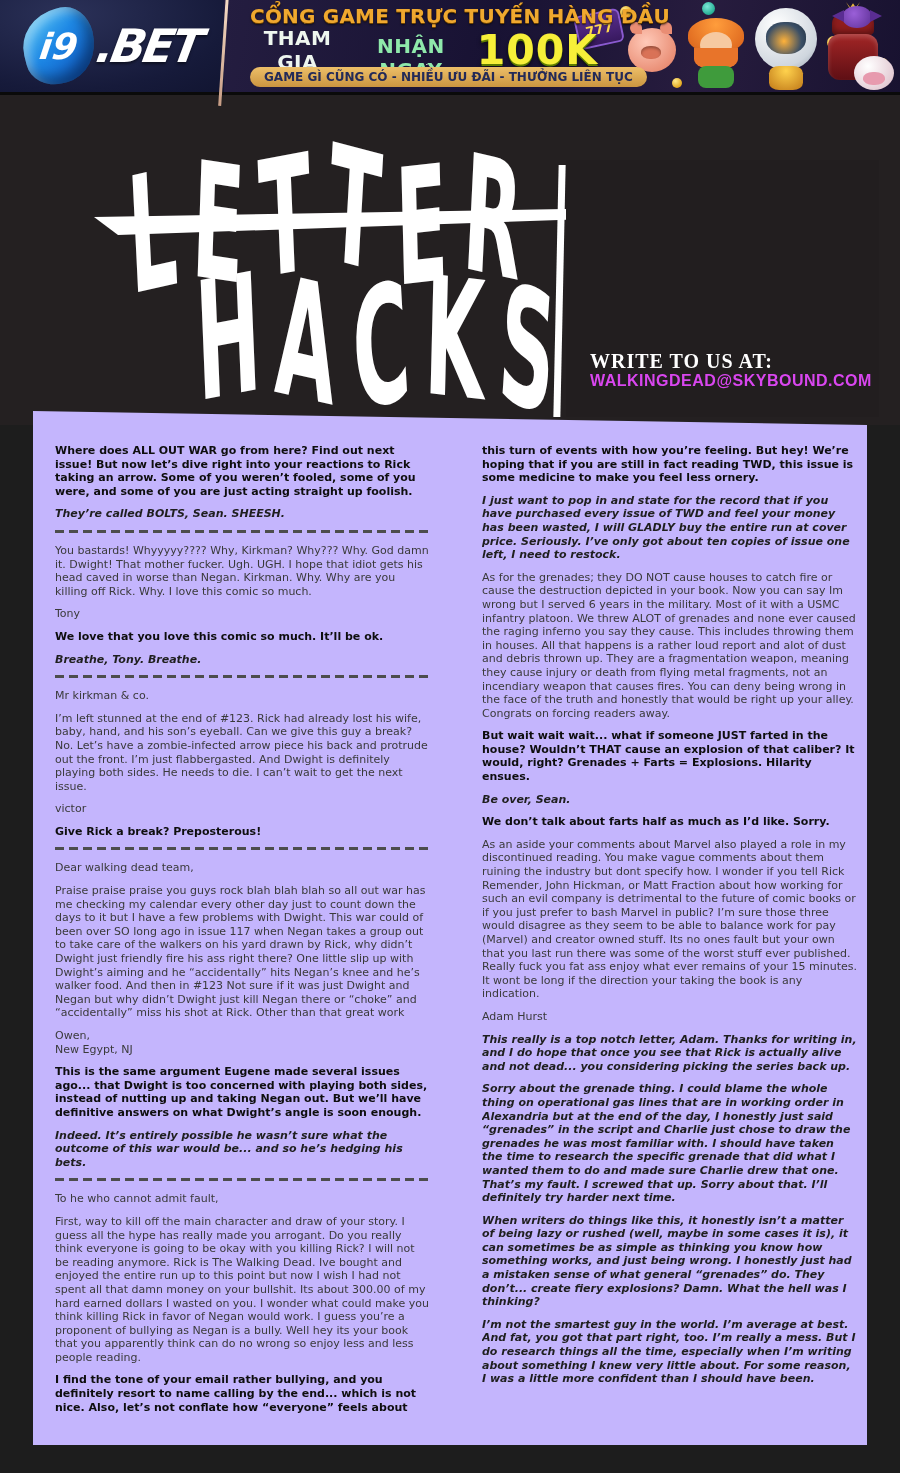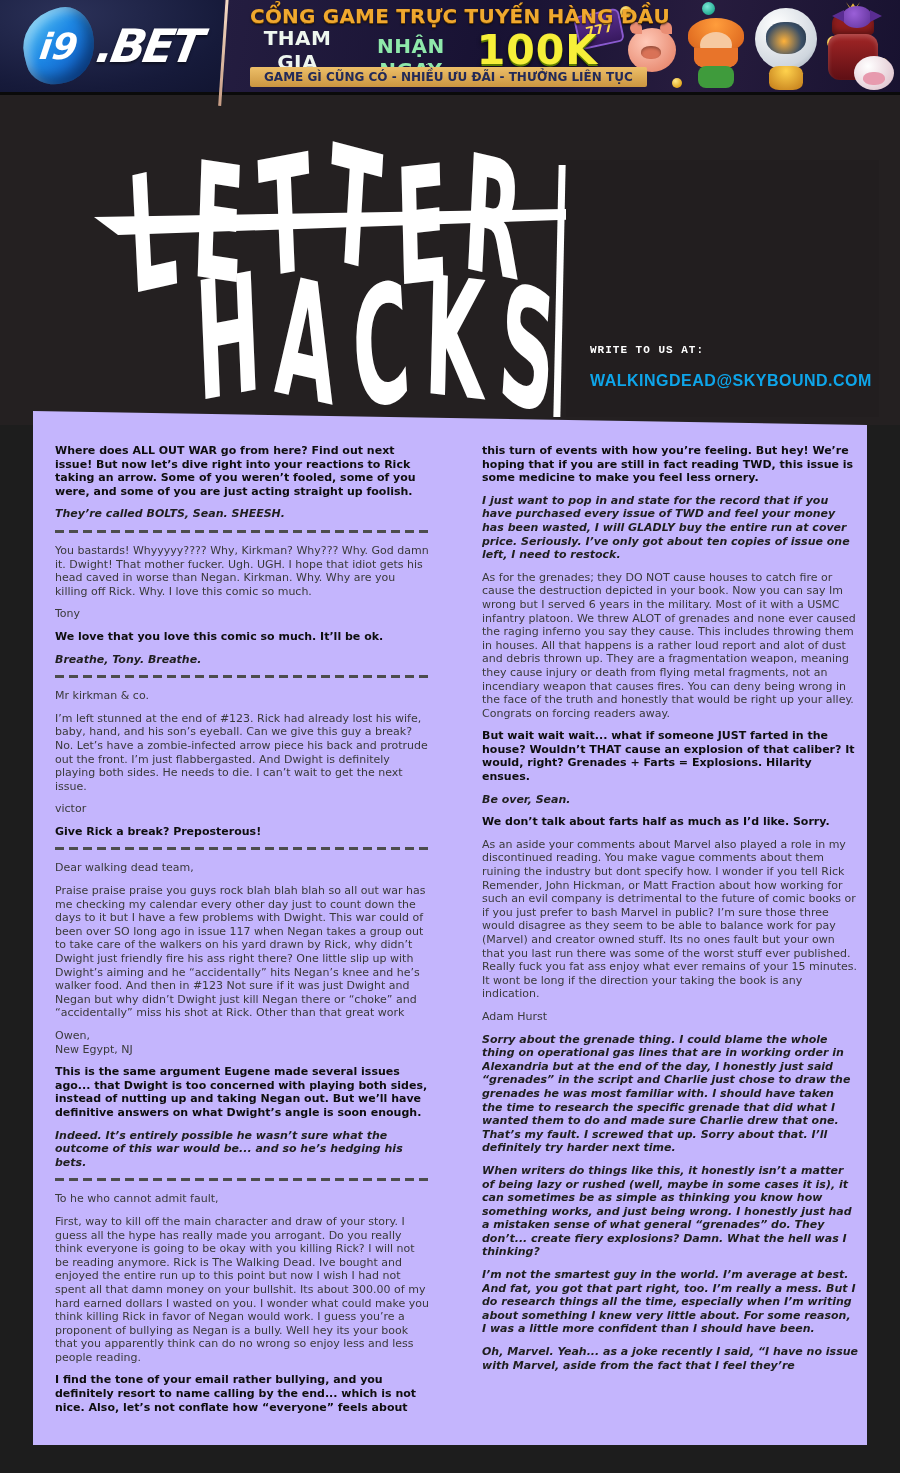--- a/index.html
+++ b/index.html
@@ -32,21 +32,21 @@
       linear-gradient(100deg,#241d40 0%,#181233 40%,#271c3e 70%,#181230 100%);}
   .banner-copy{position:absolute;left:26px;top:4px;width:348px;text-align:center;z-index:2;}
   .banner-headline{font-size:20px;font-weight:bold;color:#efa82f;letter-spacing:.2px;white-space:nowrap;
     text-shadow:0 1px 0 #6e4200,0 2px 2px rgba(0,0,0,.6);}
   .banner-sub{display:flex;align-items:flex-start;justify-content:center;gap:9px;margin-top:-2px;height:40px;}
   .cta-prefix{font-size:20px;font-weight:bold;color:#eef6ef;letter-spacing:.5px;}
   .cta-highlight{font-size:20px;font-weight:bold;color:#8fe9ab;letter-spacing:.5px;margin-top:8px;}
   .bonus{font-size:41px;font-weight:bold;color:#f7ef39;letter-spacing:1px;
     text-shadow:0 2px 0 #5e7c00,0 4px 4px rgba(0,0,0,.6);}
   .banner-pill{display:inline-block;background:linear-gradient(#edbf69,#cb9540);color:#232a58;
-    font-weight:bold;font-size:12px;padding:3px 14px;border-radius:2px;white-space:nowrap;margin-top:1px;}
+    font-weight:bold;font-size:12px;padding:3px 14px;border-radius:10px;white-space:nowrap;margin-top:1px;}
   .banner-art{position:absolute;right:0;top:0;bottom:0;width:330px;z-index:1;}
   .coin{position:absolute;border-radius:50%;background:radial-gradient(circle at 35% 30%,#ffe98a,#e3a820 70%,#9c6a07);}
   .chip{position:absolute;border-radius:50%;background:radial-gradient(circle at 40% 35%,#7de8d8,#1fa98e 75%,#0c6b58);}
   .slot777{position:absolute;left:6px;top:12px;width:42px;height:30px;background:linear-gradient(#5a2f8f,#38195f);
     border:2px solid #8a5ad0;border-radius:6px;color:#ffd94d;font-weight:bold;font-size:13px;
     display:flex;align-items:center;justify-content:center;transform:rotate(-12deg);}
   .pig{position:absolute;left:58px;top:28px;width:48px;height:44px;border-radius:50%;
     background:radial-gradient(circle at 38% 32%,#ffc9b8,#e98d74 75%,#b85a44);}
   .pig:before{content:"";position:absolute;left:13px;top:18px;width:20px;height:13px;border-radius:45%;
     background:#d97257;box-shadow:inset 0 2px 3px rgba(0,0,0,.3);}
@@ -95,23 +95,23 @@
   .logo-l1 span:nth-child(4){transform:rotate(7deg) translateY(-13px);}
   .logo-l1 span:nth-child(5){transform:rotate(-3deg);}
   .logo-l1 span:nth-child(6){transform:rotate(6deg) translateY(-6px);}
   .logo-l2 span:nth-child(1){transform:rotate(-5deg);}
   .logo-l2 span:nth-child(2){transform:rotate(6deg) translateY(3px);}
   .logo-l2 span:nth-child(3){transform:rotate(-7deg) translateY(7px);}
   .logo-l2 span:nth-child(4){transform:rotate(3deg) translateY(1px);}
   .logo-l2 span:nth-child(5){transform:rotate(8deg) translateY(9px);}
   .logo-vbar{position:absolute;left:556px;top:70px;width:7px;height:252px;background:#fff;transform:rotate(1.2deg);}
   .write-box{position:absolute;left:566px;top:160px;width:313px;height:257px;background:#221e1f;z-index:3;}
-  .write-label{position:absolute;left:24px;top:184px;color:#fff;font-weight:bold;font-size:11px;
-    letter-spacing:1px;font-family:Liberation Mono, monospace;}
-  .write-email{position:absolute;left:24px;top:212px;color:#0ea5e9;font-weight:bold;font-size:16px;
+  .write-label{position:absolute;left:24px;top:190px;color:#fff;font-weight:bold;font-size:20px;
+    letter-spacing:1px;font-family:Liberation Serif, serif;}
+  .write-email{position:absolute;left:24px;top:212px;color:#d946ef;font-weight:bold;font-size:16px;
     letter-spacing:.5px;font-family:"Liberation Sans",sans-serif;}
 
   
   .page{position:absolute;left:33px;top:408px;width:834px;height:1037px;background:#c4b5fd;
     clip-path:polygon(0 3px,100% 17px,100% 100%,0 100%);
     box-sizing:border-box;padding:36px 22px 0 22px;display:flex;gap:51px;overflow:hidden;z-index:2;}
   .col{width:376px;flex:0 0 auto;font-size:11px;line-height:13.6px;overflow:hidden;}
   .para{margin:0 0 9px;white-space:pre-line;}
   .para.regular{color:#3a3a3a;font-weight:normal;}
   .para.bold{color:#0e0e0e;font-weight:bold;}
@@ -209,18 +209,18 @@
     </div>
   <div class="col">
       <div class="para bold">this turn of events with how you’re feeling. But hey! We’re hoping that if you are still in fact reading TWD, this issue is some medicine to make you feel less ornery.</div>
       <div class="para bold-italic">I just want to pop in and state for the record that if you have purchased every issue of TWD and feel your money has been wasted, I will GLADLY buy the entire run at cover price.  Seriously.  I’ve only got about ten copies of issue one left, I need to restock.</div>
       <div class="para regular">As for the grenades; they DO NOT cause houses to catch fire or cause the destruction depicted in your book.  Now you can say Im wrong but I served 6 years in the military. Most of it with a USMC infantry platoon.  We threw ALOT of grenades and none ever caused the raging inferno you say they cause.  This includes throwing them in houses.  All that happens is a rather loud report and alot of dust and debris thrown up.  They are a fragmentation weapon, meaning they cause injury or death from flying metal fragments, not an incendiary weapon that causes fires.  You can deny being wrong in the face of the truth and honestly that would be right up your alley.  Congrats on forcing readers away.</div>
       <div class="para bold">But wait wait wait... what if someone JUST farted in the house? Wouldn’t THAT cause an explosion of that caliber? It would, right? Grenades + Farts = Explosions. Hilarity ensues.</div>
       <div class="para bold-italic">Be over, Sean.</div>
       <div class="para bold">We don’t talk about farts half as much as I’d like. Sorry.</div>
       <div class="para regular">As an aside your comments about Marvel also played a role in my discontinued reading. You make vague comments about them ruining the industry but dont specify how.  I wonder if you tell Rick Remender, John Hickman, or Matt Fraction about how working for such an evil company is detrimental to the future of comic books or if you just prefer to bash Marvel in public?  I’m sure those three would disagree as they seem to be able to balance work for pay (Marvel) and creator owned stuff.  Its no ones fault but your own that you last run there was some of the worst stuff ever published.  Really fuck you fat ass enjoy what ever remains of your 15 minutes.  It wont be long if the direction your taking the book is any indication.</div>
       <div class="para regular">Adam Hurst</div>
+      <div class="para bold-italic">This really is a top notch letter, Adam.  Thanks for writing in, and I do hope that once you see that Rick is actually alive and not dead... you considering picking the series back up.</div>
       <div class="para bold-italic">Sorry about the grenade thing.  I could blame the whole thing on operational gas lines that are in working order in Alexandria but at the end of the day, I honestly just said “grenades” in the script and Charlie just chose to draw the grenades he was most familiar with.  I should have taken the time to research the specific grenade that did what I wanted them to do and made sure Charlie drew that one.  That’s my fault.  I screwed that up.  Sorry about that.  I’ll definitely try harder next time.</div>
       <div class="para bold-italic">When writers do things like this, it honestly isn’t a matter of being lazy or rushed (well, maybe in some cases it is), it can sometimes be as simple as thinking you know how something works, and just being wrong.  I honestly just had a mistaken sense of what general “grenades” do.  They don’t... create fiery explosions?  Damn.  What the hell was I thinking?</div>
       <div class="para bold-italic">I’m not the smartest guy in the world.  I’m average at best.  And fat, you got that part right, too.  I’m really a mess.  But I do research things all the time, especially when I’m writing about something I knew very little about.  For some reason, I was a little more confident than I should have been.</div>
-      <div class="para bold-italic">Oh, Marvel.  Yeah... as a joke recently I said, “I have no issue with Marvel, aside from the fact that I feel they’re</div>
     </div>
 </div>
 
 </body></html>

